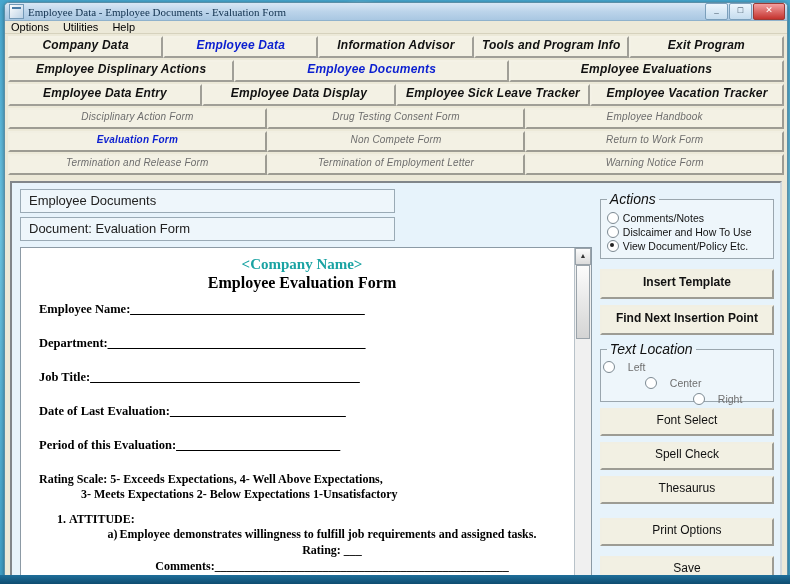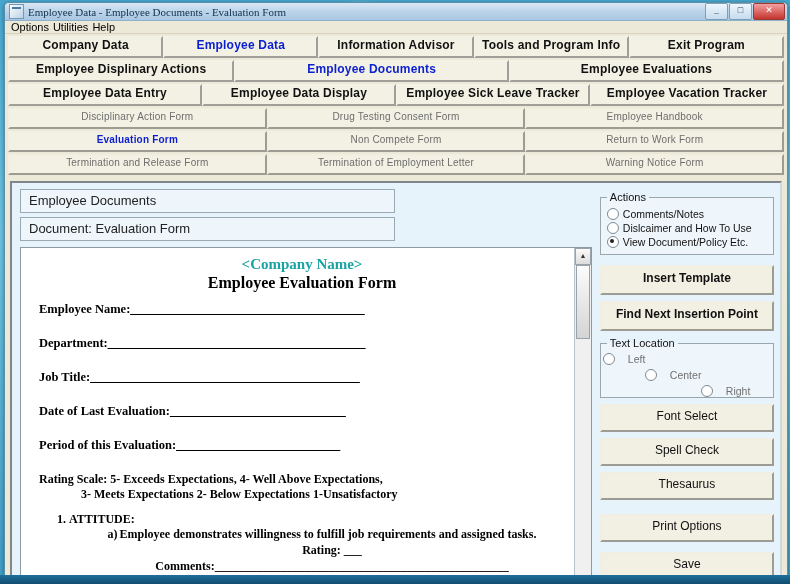--- a/index.html
+++ b/index.html
@@ -79,34 +79,35 @@
     border-color: #9c3a34;
     color: #fff;
     width: 30px;
   }
   .menubar {
     height: 16px;
     background: #ece9d8;
     display: flex;
     align-items: center;
     padding-left: 4px;
-    gap: 0;
+    gap: 10px;
     font-size: 11px;
     border-bottom: 1px solid #d6d2bd;
   }
   .menubar span { padding: 0 2px; }
 
   .navbar {
     background: #ece9d8;
     padding: 2px 3px 0 3px;
   }
   .navrow {
     display: flex;
     gap: 0;
     margin-bottom: 2px;
+    font-style: italic;
   }
   .navbtn {
     flex: 1;
     border: 2px outset #f4f2e6;
     background: #f3f1e4;
     text-align: center;
     font-size: 12px;
     font-weight: bold;
     color: #111;
     height: 18px;
@@ -251,23 +252,24 @@
     gap: 6px;
     padding-top: 2px;
   }
   fieldset.group {
     border: 1px solid #9aa6ae;
     margin: 0;
     padding: 3px 4px 4px 6px;
     background: #eef6fb;
   }
   fieldset.group legend {
-    font-size: 11px;
+    font-size: 14px;
     padding: 0 3px;
     color: #111;
+    font-style: italic;
   }
   .radio-row {
     display: flex;
     align-items: center;
     gap: 4px;
     font-size: 10.5px;
     margin: 2px 0;
     color: #111;
     white-space: nowrap;
   }
@@ -296,21 +298,21 @@
     line-height: 20px;
     color: #111;
   }
   .btn.tall { height: 26px; line-height: 22px; font-weight: bold; }
   .textloc {
     position: relative;
     height: 52px;
   }
   .textloc .radio-row.a { position: absolute; left: 2px; top: 2px; }
   .textloc .radio-row.b { position: absolute; left: 44px; top: 18px; }
-  .textloc .radio-row.c { position: absolute; left: 100px; top: 34px; }
+  .textloc .radio-row.c { position: absolute; left: 92px; top: 34px; }
   .faint { color: #6f6f6f; margin-left: 9px; }
   .taskbar {
     position: absolute;
     left: 0; right: 0; bottom: 0;
     height: 9px;
     background: linear-gradient(180deg,#1f6f9a,#0f4c70);
   }
 </style>
 </head>
 <body>

